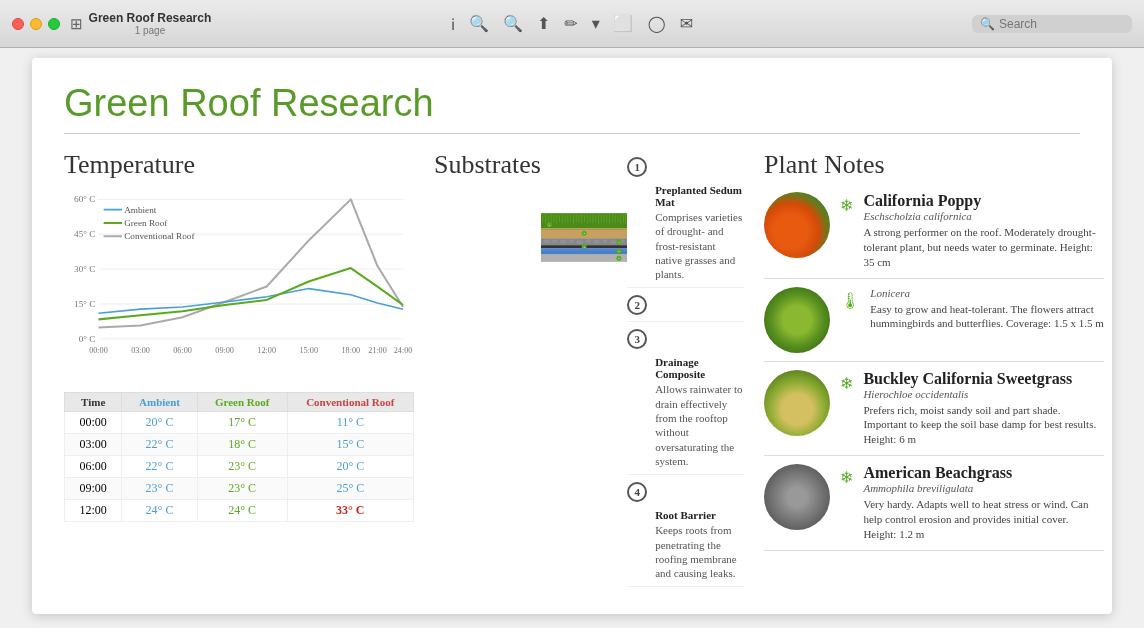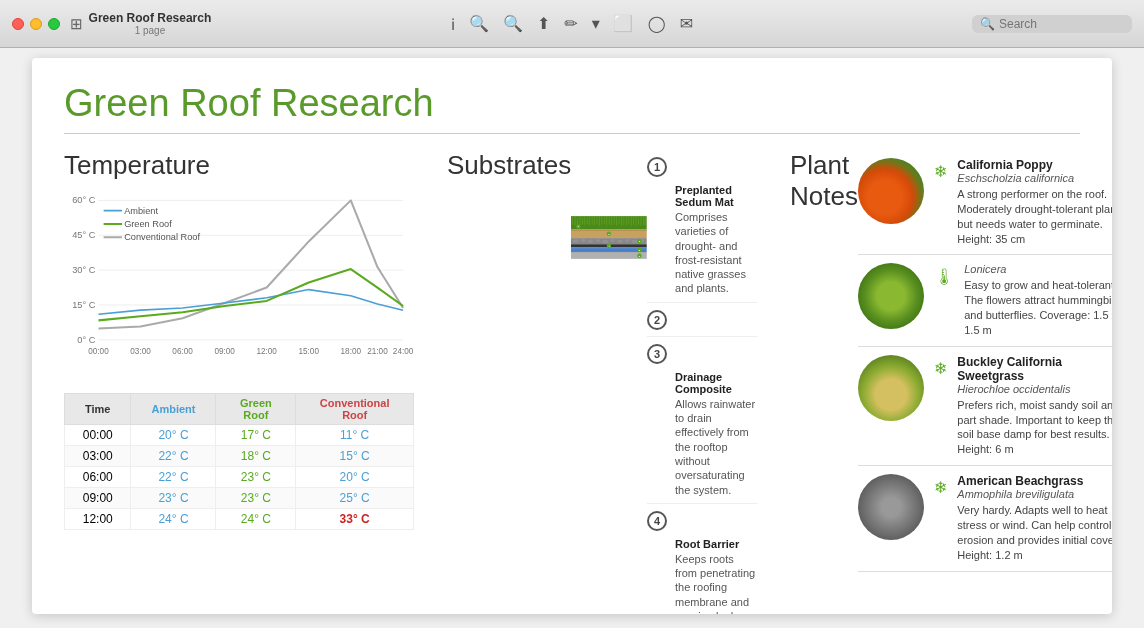--- a/index.html
+++ b/index.html
@@ -111,22 +111,23 @@
       color: #5a9a2a;
       border-bottom: 1px solid #ccc;
       padding-bottom: 8px;
       margin-bottom: 16px;
     }
 
     
     .columns {
       display: grid;
       grid-template-columns: 350px 310px 340px;
-      gap: 33px;
+      gap: 20px;
       height: 470px;
+      font-family: Liberation Serif, serif;
     }
 
     
     .col-left { display: flex; flex-direction: column; }
     .section-title {
       font-size: 26px;
       font-weight: 300;
       color: #333;
       margin-bottom: 4px;
     }
@@ -145,21 +146,21 @@
 
     
     .temp-table {
       width: 100%;
       border-collapse: collapse;
       font-size: 12px;
       margin-top: 4px;
     }
     .temp-table th {
       background: #e8e8e8;
-      padding: 3px 20px;
+      padding: 3px 14px;
       text-align: center;
       font-weight: 600;
       font-size: 11px;
       color: #444;
       border: 1px solid #ddd;
     }
     .temp-table th.time-col { color: #333; }
     .temp-table th.ambient-col { color: #4a9fd4; }
     .temp-table th.green-col { color: #5aaa20; }
     .temp-table th.conv-col { color: #cc4444; }
@@ -205,36 +206,36 @@
       font-size: 11px;
       font-weight: 700;
       color: #444;
       flex-shrink: 0;
       margin-top: 1px;
     }
     .substrate-item-title { font-weight: 700; color: #222; margin-bottom: 2px; margin-top: 28px; }
     .substrate-item-desc { color: #555; line-height: 1.3; }
 
     
-    .col-right { display: flex; flex-direction: row; }
+    .col-right { display: flex; flex-direction: column; }
     .plant-item {
       display: flex;
       align-items: flex-start;
       gap: 10px;
       padding: 8px 0;
       border-bottom: 1px solid #ddd;
     }
     .plant-icon {
       font-size: 18px;
       color: #5aaa20;
       flex-shrink: 0;
       margin-top: 2px;
     }
     .plant-info { flex: 1; font-size: 11px; }
-    .plant-name { font-weight: 700; color: #222; font-size: 12px; }
+    .plant-name { font-weight: 700; color: #222; font-size: 16px; }
     .plant-latin { font-style: italic; color: #555; margin-bottom: 3px; font-size: 11px; }
     .plant-desc { color: #444; line-height: 1.35; }
 
     
     .plant-circle {
       width: 66px;
       height: 66px;
       border-radius: 50%;
       flex-shrink: 0;
       overflow: hidden;

